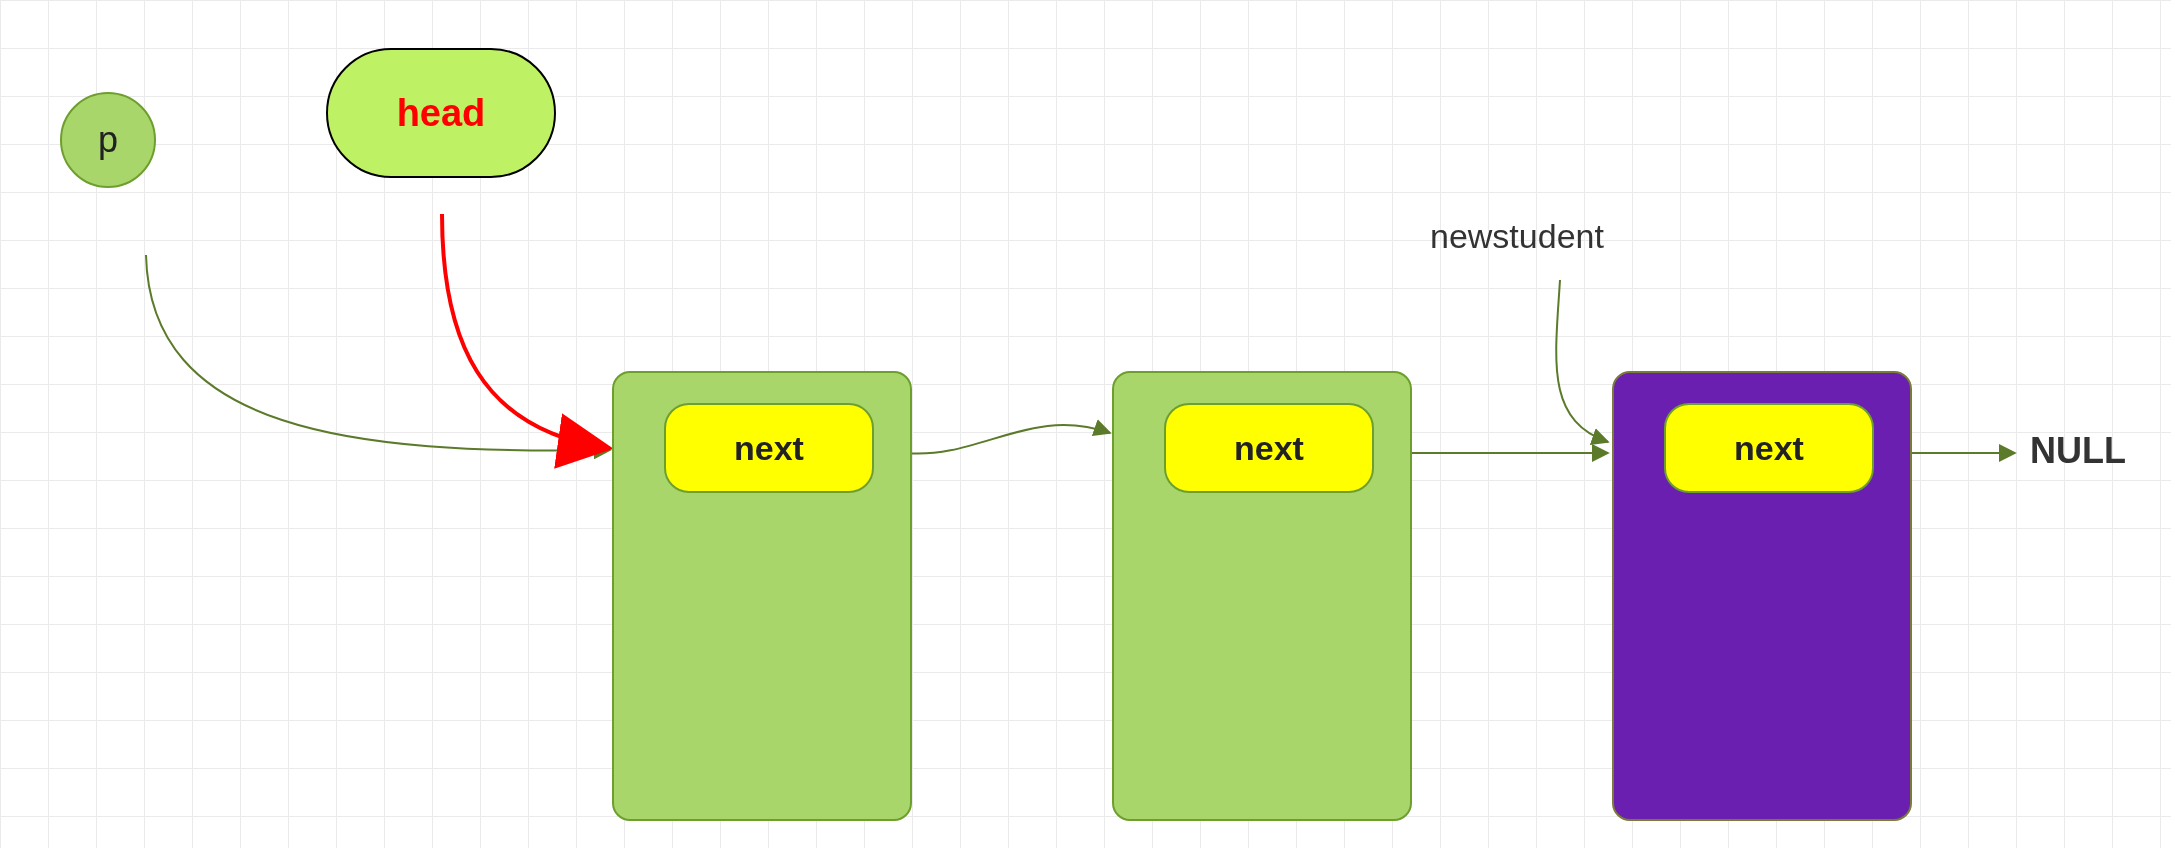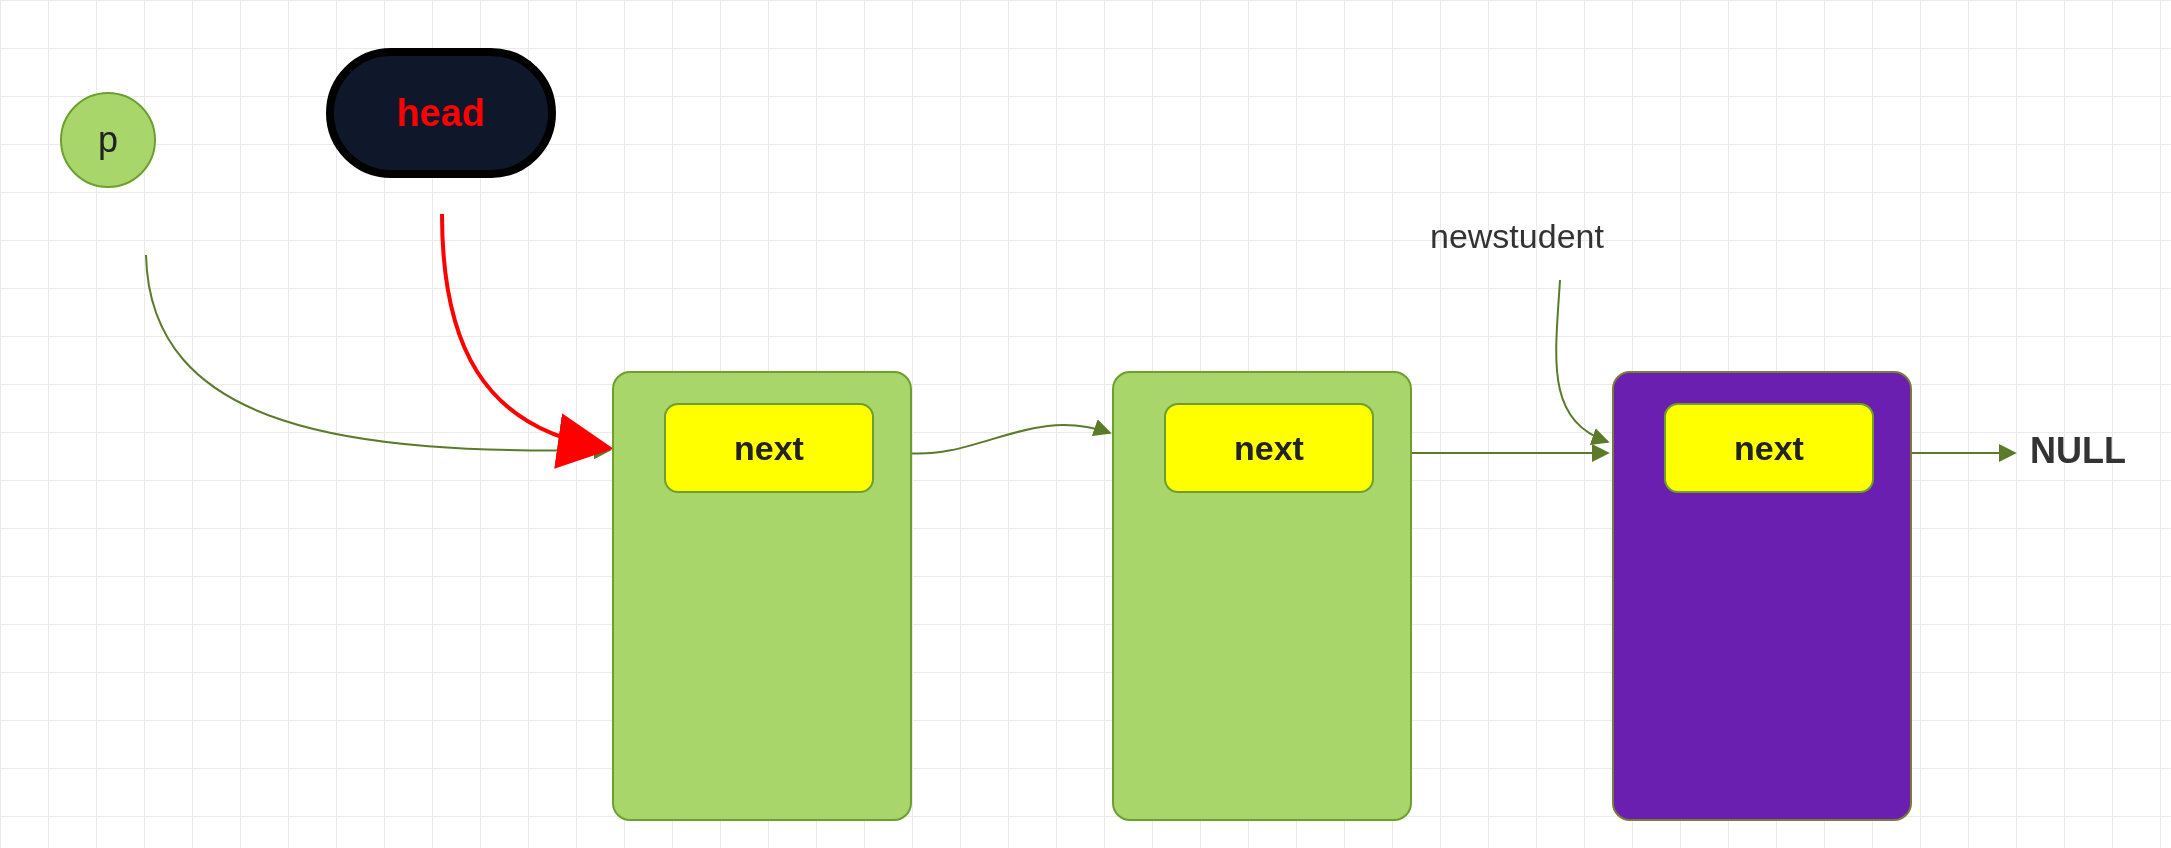--- a/index.html
+++ b/index.html
@@ -36,21 +36,21 @@
     border: 2px solid #6d9e2e;
   }
   .node-purple {
     background: #6a1fb0;
     border: 2px solid #7a7a3a;
   }
   .next-box {
     position: absolute;
     background: #ffff00;
     border: 2px solid #6d9e2e;
-    border-radius: 14px;
+    border-radius: 25px;
     display: flex;
     align-items: center;
     justify-content: center;
     font-size: 34px;
     font-weight: bold;
     color: #222;
     box-sizing: border-box;
   }
   .p-circle {
     position: absolute;
@@ -64,22 +64,22 @@
     justify-content: center;
     font-size: 36px;
     color: #222;
     box-sizing: border-box;
   }
   .head-node {
     position: absolute;
     width: 230px;
     height: 130px;
     border-radius: 65px;
-    background: #0f172a;
-    border: 8px solid #000000;
+    background: #bef264;
+    border: 2px solid #000000;
     display: flex;
     align-items: center;
     justify-content: center;
     font-size: 38px;
     font-weight: bold;
     color: #ff0000;
     box-sizing: border-box;
   }
   .label-text {
     position: absolute;

